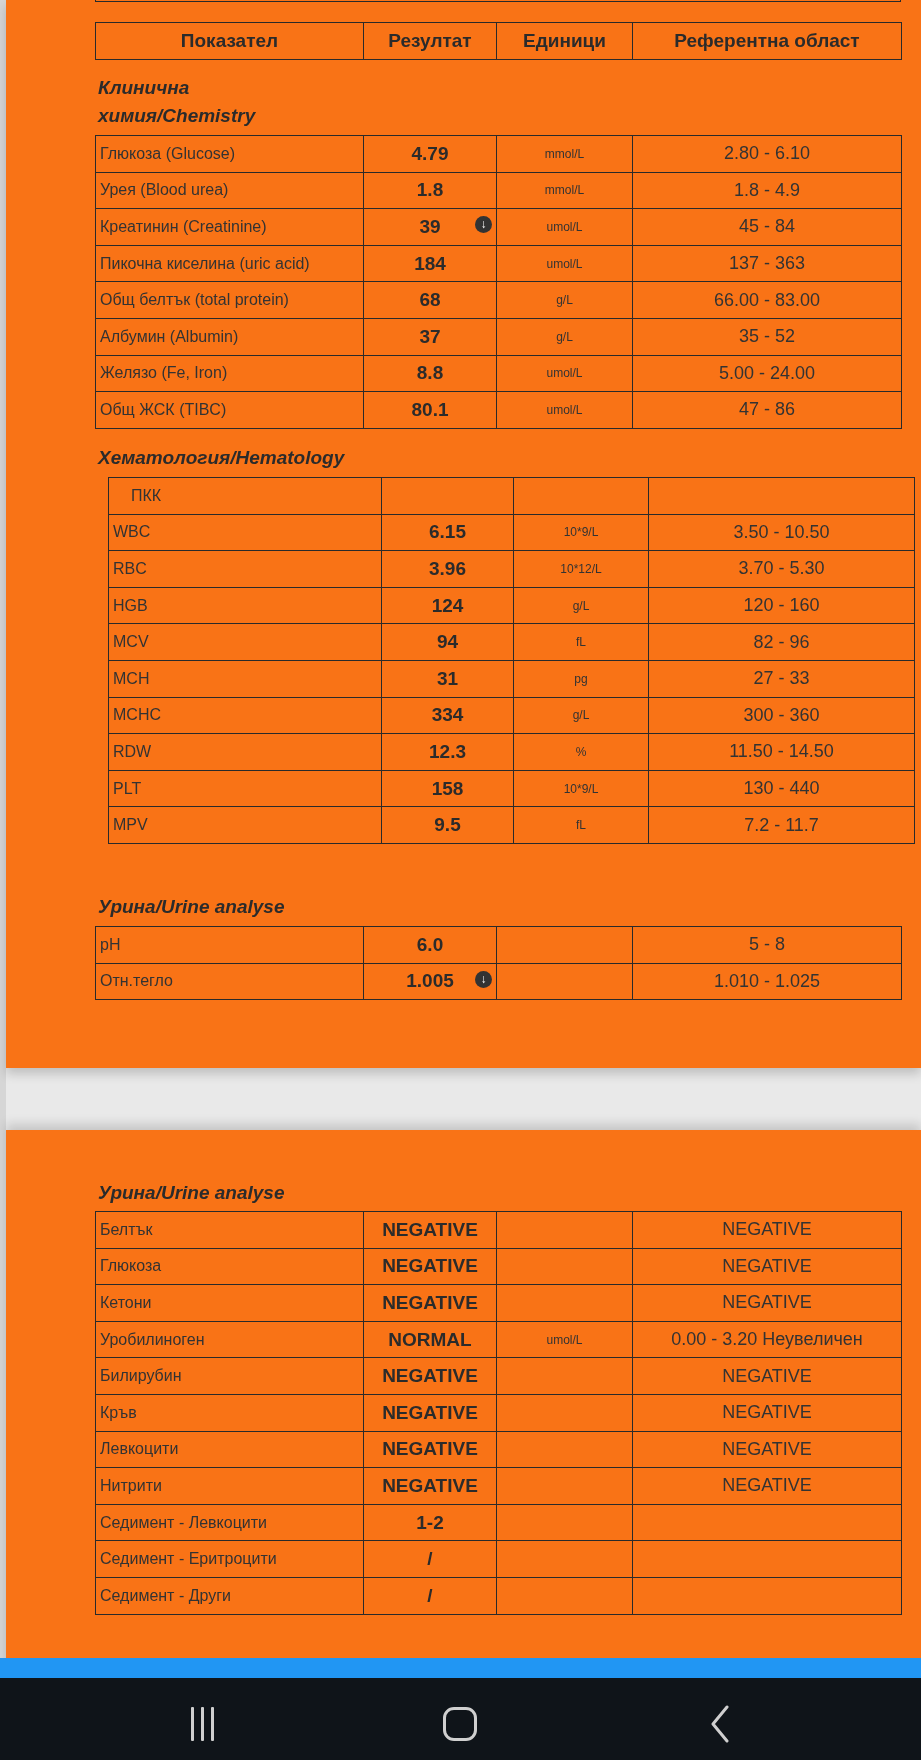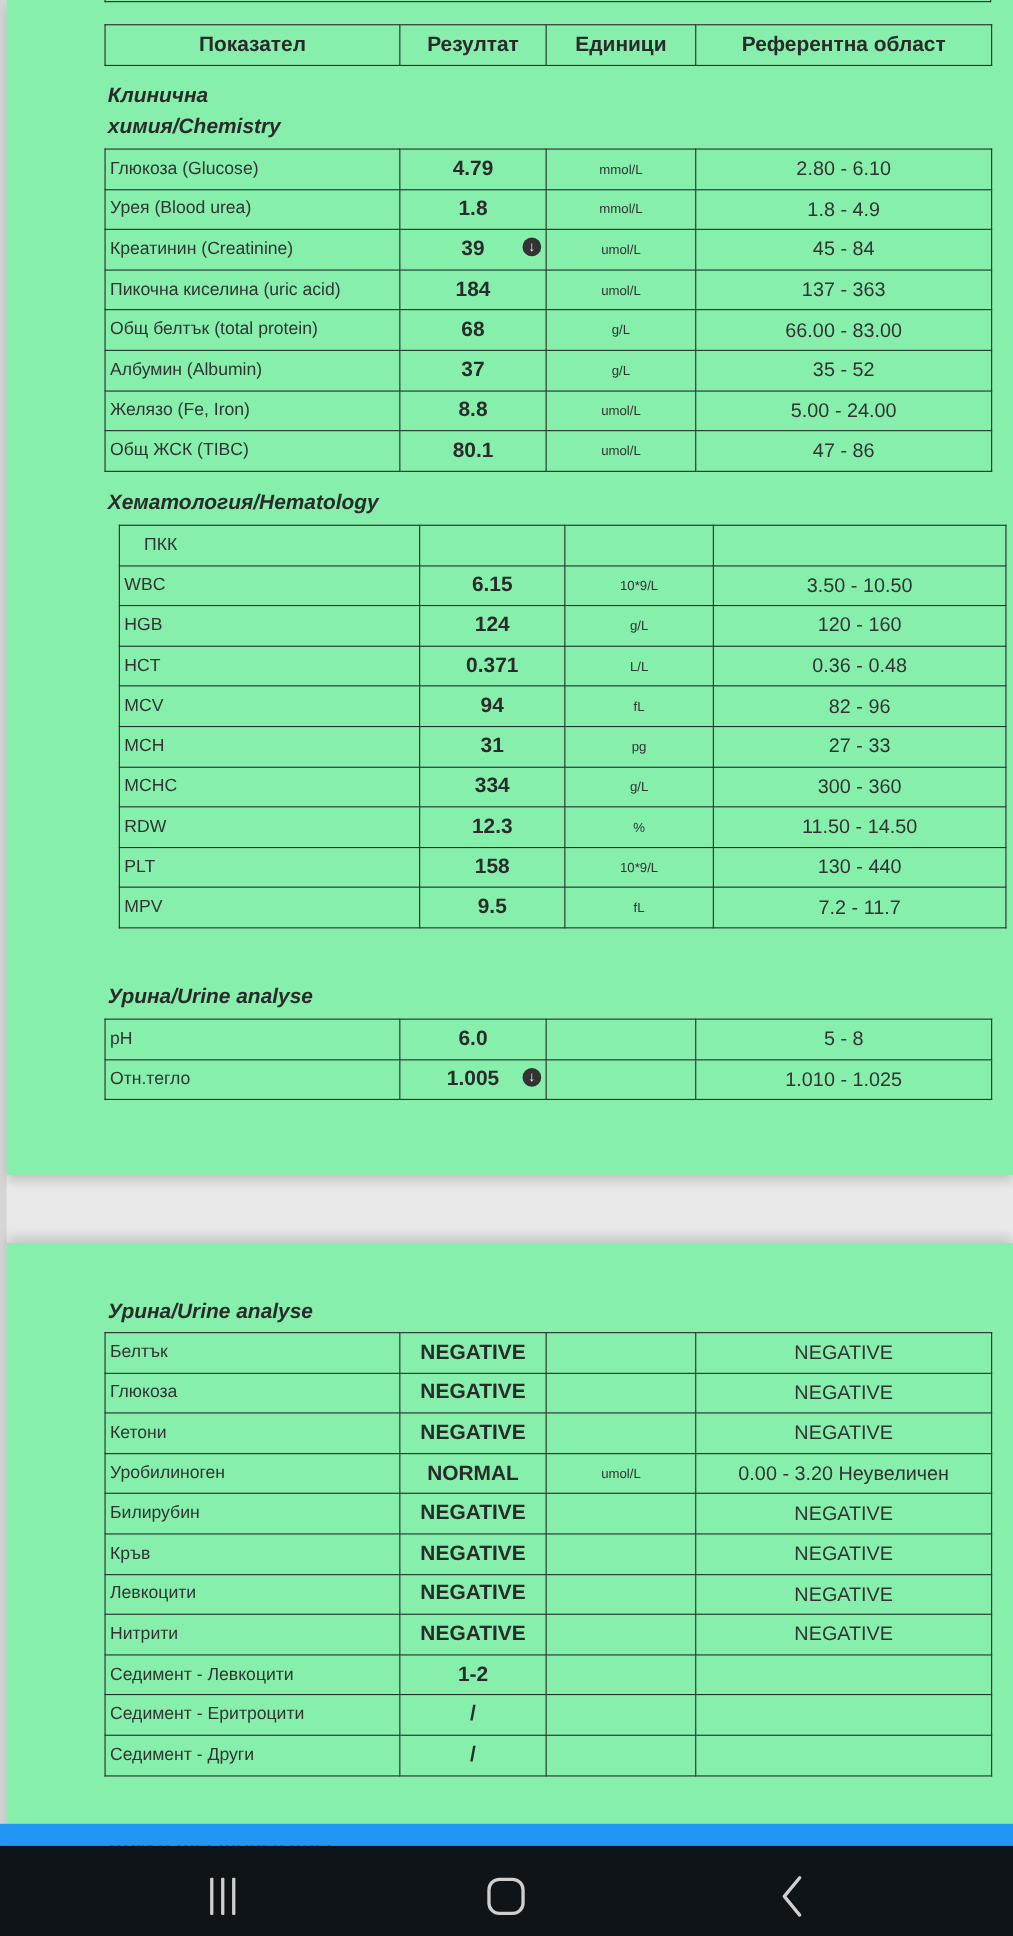--- a/index.html
+++ b/index.html
@@ -1,19 +1,19 @@
 <!DOCTYPE html>
 <html><head>
 <meta charset="utf-8">
 <style>
   * { box-sizing: border-box; margin: 0; padding: 0; }
   html, body { width: 921px; height: 1760px; overflow: hidden; background: #e9e9e9; }
   body { position: relative; font-family: "Liberation Sans", sans-serif; color: #2b2b2b; }
 
-  .page { position: absolute; left: 6px; right: 0; background: #86efac; }
+  .page { position: absolute; left: 6px; right: 0; background: #f97316; }
   .page1 { top: 0; height: 1068px; box-shadow: 0 6px 10px rgba(0,0,0,0.18); }
   .page2 { top: 1130px; height: 548px; box-shadow: 0 -6px 10px rgba(0,0,0,0.15); }
   .left-strip { position: absolute; left: 0; top: 0; width: 6px; height: 1678px; background: #d6d6d6; }
 
   table { position: absolute; left: 89px; width: 806px; border-collapse: collapse; table-layout: fixed; }
   td, th { border: 1.5px solid #2a2a2a; height: 36.6px; font-size: 18px; vertical-align: middle; }
   th { font-weight: bold; font-size: 19px; text-align: center; color: #2b2b2b; }
   td.name { text-align: left; padding-left: 4px; font-size: 16px; color: #333; }
   td.result { text-align: center; font-weight: bold; font-size: 19px; color: #2b2b2b; position: relative; }
   td.unit { text-align: center; color: #333; font-size: 12px; }
@@ -139,30 +139,30 @@
         <td></td>
         <td></td>
       </tr>
     <tr>
           <td class="name"><span>WBC</span></td>
           <td class="result"><span>6.15</span></td>
           <td class="unit"><span>10*9/L</span></td>
           <td class="ref"><span>3.50 - 10.50</span></td>
         </tr>
         <tr>
+          <td class="name"><span>RBC</span></td>
+          <td class="result"><span>3.96</span></td>
+          <td class="unit"><span>10*12/L</span></td>
+          <td class="ref"><span>3.70 - 5.30</span></td>
+        </tr>
+        <tr>
           <td class="name"><span>HGB</span></td>
           <td class="result"><span>124</span></td>
           <td class="unit"><span>g/L</span></td>
           <td class="ref"><span>120 - 160</span></td>
-        </tr>
-        <tr>
-          <td class="name"><span>HCT</span></td>
-          <td class="result"><span>0.371</span></td>
-          <td class="unit"><span>L/L</span></td>
-          <td class="ref"><span>0.36 - 0.48</span></td>
         </tr>
         <tr>
           <td class="name"><span>MCV</span></td>
           <td class="result"><span>94</span></td>
           <td class="unit"><span>fL</span></td>
           <td class="ref"><span>82 - 96</span></td>
         </tr>
         <tr>
           <td class="name"><span>MCH</span></td>
           <td class="result"><span>31</span></td>

